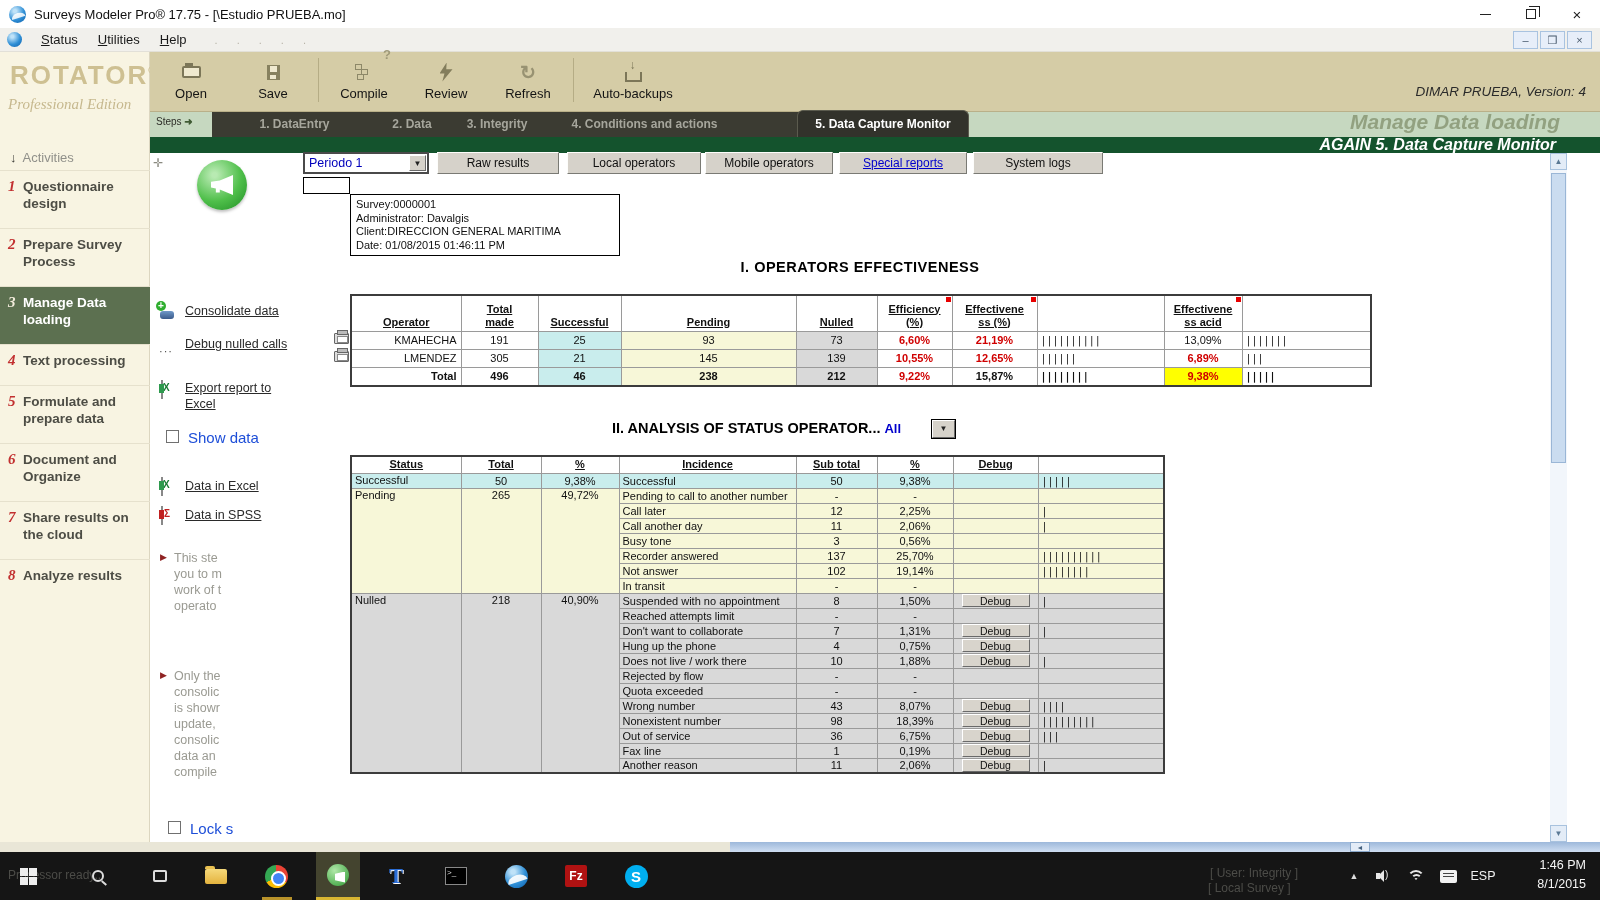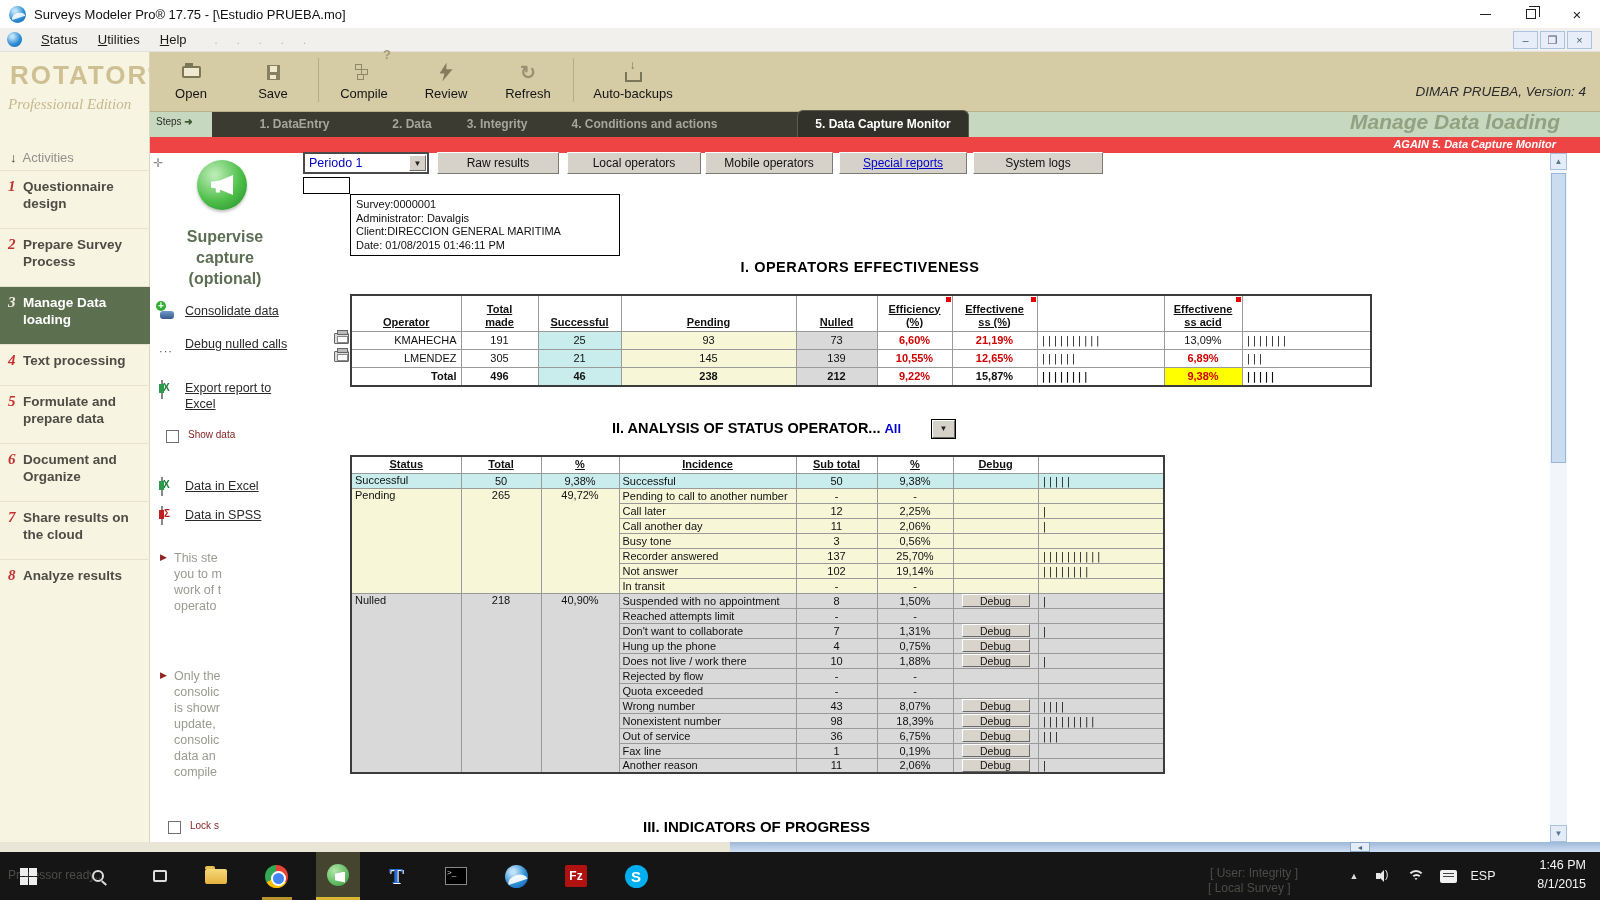--- a/index.html
+++ b/index.html
@@ -64,22 +64,22 @@
   .steps-label { position:absolute; left:6px; top:4px; font-size:10px; color:#2e2e28; }
   .steps-arrow { color:#3f5a33; font-weight:bold; }
   .darkstrip { position:absolute; left:62px; top:0; width:698px; height:25px; background:#3b3b32; }
   .stab { position:absolute; top:0; height:25px; line-height:25px; text-align:center; font-size:12px;
           font-weight:bold; color:#a6a69c; }
   .stab-active { position:absolute; left:585px; top:-2px; width:172px; height:27px; line-height:27px;
           background:#32322b; color:#fff; font-weight:bold; font-size:12px; text-align:center;
           border:1px solid #5b5b4e; border-bottom:none; border-radius:6px 6px 0 0; }
   .page-title { position:absolute; right:40px; top:-2px; font-size:21px; font-weight:bold; font-style:italic;
           color:#92a180; }
-  .greenbar { position:absolute; left:150px; top:137px; width:1450px; height:16px; background:#ef4444;
-          color:#fff; font-size:11px; font-weight:bold; font-style:italic; text-align:right;
+  .greenbar { position:absolute; left:150px; top:137px; width:1450px; height:16px; background:#14532d;
+          color:#fff; font-size:16px; font-weight:bold; font-style:italic; text-align:right;
           padding-right:44px; line-height:15px; }
 
   
   .sidebar { position:absolute; left:0; top:52px; width:150px; height:790px; background:#f8f4e2;
              border-right:1px solid #dcd6c0; }
   .brand { position:absolute; left:10px; top:8px; font-size:26px; font-weight:bold; letter-spacing:2px; color:#cec092; }
   .brand sup { font-size:11px; letter-spacing:0; }
   .edition { position:absolute; left:8px; top:44px; font-family:"Liberation Serif",serif; font-style:italic;
              font-size:15px; color:#c6b88e; }
   .activities { position:absolute; left:10px; top:98px; font-size:13px; color:#90908a; }
@@ -112,21 +112,21 @@
         background:#2fae2f; color:#fff; font-size:10px; font-weight:bold; text-align:center; border-radius:50%; }
   .i-cloud { width:15px; height:8px; background:#4a4a48; border-radius:7px 7px 2px 2px; position:relative; }
   .i-cloud::after { content:"···"; position:absolute; left:0; top:4px; color:#4a4a48; font-size:11px; letter-spacing:1px; }
   .i-xls { width:13px; height:15px; background:#fff; border:1px solid #888; position:relative; }
   .i-xls::before { content:"X"; position:absolute; left:1px; top:1px; font-size:10px; font-weight:bold; color:#1a7a34; }
   .i-xls::after { content:""; position:absolute; left:-3px; top:3px; width:5px; height:9px; background:#2e9a4e; }
   .i-spss { width:13px; height:15px; background:#fff; border:1px solid #888; position:relative; }
   .i-spss::before { content:"Σ"; position:absolute; left:2px; top:1px; font-size:10px; font-weight:bold; color:#c02020; }
   .i-spss::after { content:""; position:absolute; left:-3px; top:3px; width:5px; height:9px; background:#c02020; }
   .chk { width:13px; height:13px; background:#fff; border:1px solid #707070; display:inline-block; }
-  .chk-label { font-size:10px; color:#7f1d1d; margin-left:9px; vertical-align:top; }
+  .chk-label { font-size:15px; color:#1d4ed8; margin-left:9px; vertical-align:top; }
   .note-bullet { position:absolute; color:#8f2222; font-size:9px; }
   .note-text { position:absolute; font-size:12.5px; color:#9a9a92; line-height:16px; white-space:pre-line; }
 
   
   .content-bg { position:absolute; left:150px; top:153px; width:1398px; height:689px; background:#fff; }
   .period { position:absolute; left:303px; top:152px; width:126px; height:22px; background:#fff;
             border:2px solid #4a4a4a; display:flex; align-items:center; }
   .period-val { flex:1; font-size:12.5px; color:#0000bb; padding-left:4px; }
   .period-arrow { width:17px; height:16px; margin-right:1px; background:#d6d2ca; border:1px solid;
             border-color:#fff #6a6a6a #6a6a6a #fff; font-size:8px; color:#222; text-align:center; line-height:15px; }
@@ -361,23 +361,20 @@
     <span class="page-title">Manage Data loading</span>
   </div>
   <div class="greenbar"><span>AGAIN 5. Data Capture Monitor</span></div>
 
   <div class="content-bg"></div>
 
   <span class="move-icon abs">✛</span>
   <div class="sup-circle">
       <span class="sup-horn"></span>
     </div>
-  <div class="sup-title">Supervise
-capture
-(optional)</div>
 
   <span class="picon" style="left:160px;top:306px"><span class="i-db"></span></span>
   <a class="plink" style="left:185px;top:303px">Consolidate data</a>
   <span class="picon" style="left:159px;top:341px"><span class="i-cloud"></span></span>
   <a class="plink" style="left:185px;top:336px">Debug nulled calls</a>
   <span class="picon" style="left:161px;top:381px"><span class="i-xls"></span></span>
   <a class="plink" style="left:185px;top:380px">Export report to
 Excel</a>
   <span class="abs" style="left:166px;top:429px"><span class="chk"></span><span class="chk-label">Show data</span></span>
   <span class="picon" style="left:161px;top:478px"><span class="i-xls"></span></span>
@@ -669,21 +666,20 @@
     <tr>
       <td class="gr cell-left">Another reason</td>
       <td class="gr">11</td>
       <td class="gr">2,06%</td>
       <td class="gr"><button class="debug-btn">Debug</button></td>
       <td class="gr cell-left"><span class="bar-ticks">|</span></td>
     </tr>
   </tbody>
     </table>
 
-  <div class="sec-title" style="left:350px;top:818px;width:813px;font-size:15px">III. INDICATORS OF PROGRESS</div>
 
   <div class="vscroll">
     <span class="vs-btn" style="top:0">▲</span>
     <span class="vs-thumb"></span>
     <span class="vs-btn" style="bottom:0">▼</span>
   </div>
   <div class="statusstrip"></div>
   <div class="hscroll">
     <span class="hs-btn">◄</span>
   </div>

